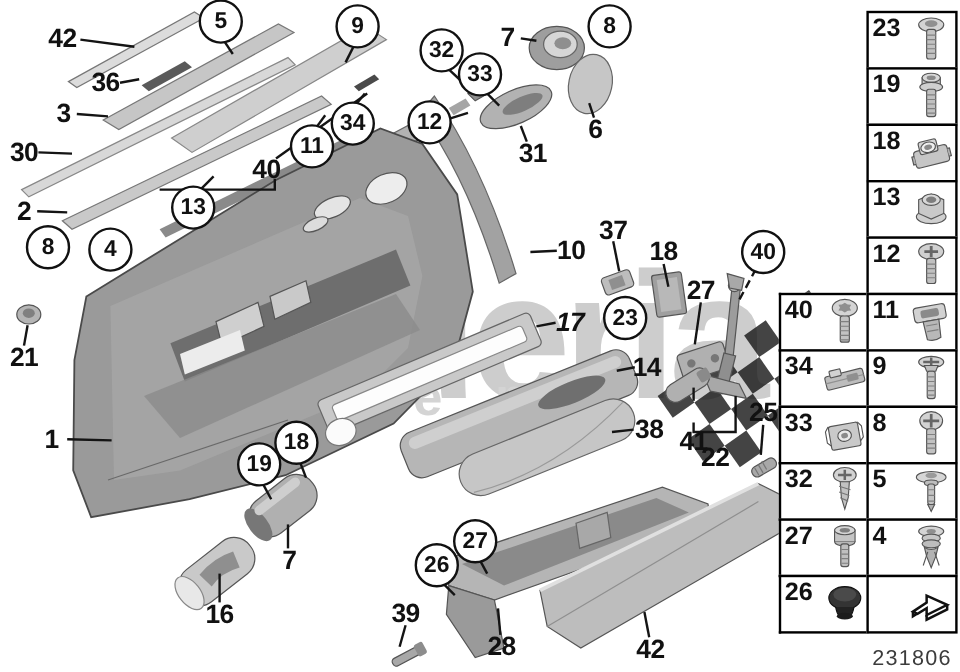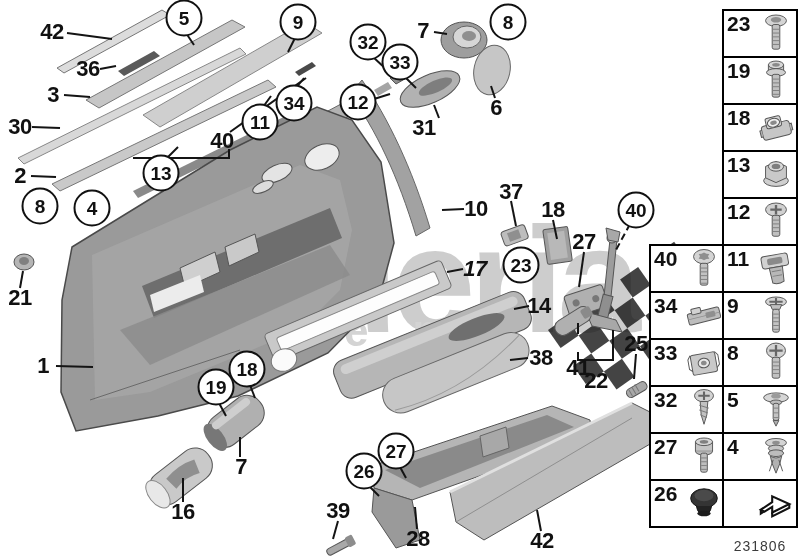--- a/index.html
+++ b/index.html
@@ -14,21 +14,21 @@
            background:#fff;display:flex;align-items:center;justify-content:center;font-size:19px;}
   .legend-col{position:absolute;}
   #legend-right{left:722px;top:9px;width:76px;}
   #legend-left{left:649px;top:244px;width:75px;}
   .cell{position:relative;background:#fff;border:2px solid #000;box-sizing:border-box;height:49px;}
   .cell + .cell{margin-top:-2px;}
   #legend-left .cell{border-right:none;}
   .cell .num{position:absolute;top:1px;left:3px;font-size:21px;font-weight:bold;color:#111;}
   .cell svg.icon{position:absolute;right:1px;top:50%;transform:translateY(-50%);}
   #diagram-code{position:absolute;left:722px;top:538px;width:76px;text-align:center;
-           font-size:14px;color:#3c3c3c;letter-spacing:1px;}
+           font-size:18px;color:#3c3c3c;letter-spacing:1px;}
 </style>
 </head>
 <body>
 
 <div class="stage">
 
   <svg id="exploded-svg" width="800" height="560" viewBox="0 0 800 560">
 
     <g>
       <text x="66" y="332" font-size="150" font-weight="bold" fill="#cdcdcd" letter-spacing="-6">scuderia</text>
@@ -219,21 +219,21 @@
 
   <div id="callout-layer">
       <div class="callout plain" style="left: 52px; top: 32px;">42</div>
       <div class="callout plain" style="left: 88px; top: 69px;">36</div>
       <div class="callout plain" style="left: 53px; top: 95px;">3</div>
       <div class="callout plain" style="left: 20px; top: 127px;">30</div>
       <div class="callout plain" style="left: 20px; top: 176px;">2</div>
       <div class="callout plain" style="left: 222px; top: 141px;">40</div>
       <div class="callout plain" style="left: 423px; top: 31px;">7</div>
       <div class="callout plain" style="left: 496px; top: 108px;">6</div>
-      <div class="callout plain" style="left: 424px; top: 128px;">31</div>
+      <div class="callout plain" style="left: 444px; top: 128px;">31</div>
       <div class="callout plain" style="left: 476px; top: 209px;">10</div>
       <div class="callout plain" style="left: 511px; top: 192px;">37</div>
       <div class="callout plain" style="left: 553px; top: 210px;">18</div>
       <div class="callout plain" style="left: 584px; top: 242px;">27</div>
       <div class="callout plain" style="left: 475px; top: 269px; font-style: italic;">17</div>
       <div class="callout plain" style="left: 539px; top: 306px; text-align: right;">14</div>
       <div class="callout plain" style="left: 541px; top: 358px; text-align: right;">38</div>
       <div class="callout plain" style="left: 578px; top: 344px; margin-top: 24px;">41</div>
       <div class="callout plain" style="left: 636px; top: 344px;">25</div>
       <div class="callout plain" style="left: 596px; top: 381px;">22</div>

